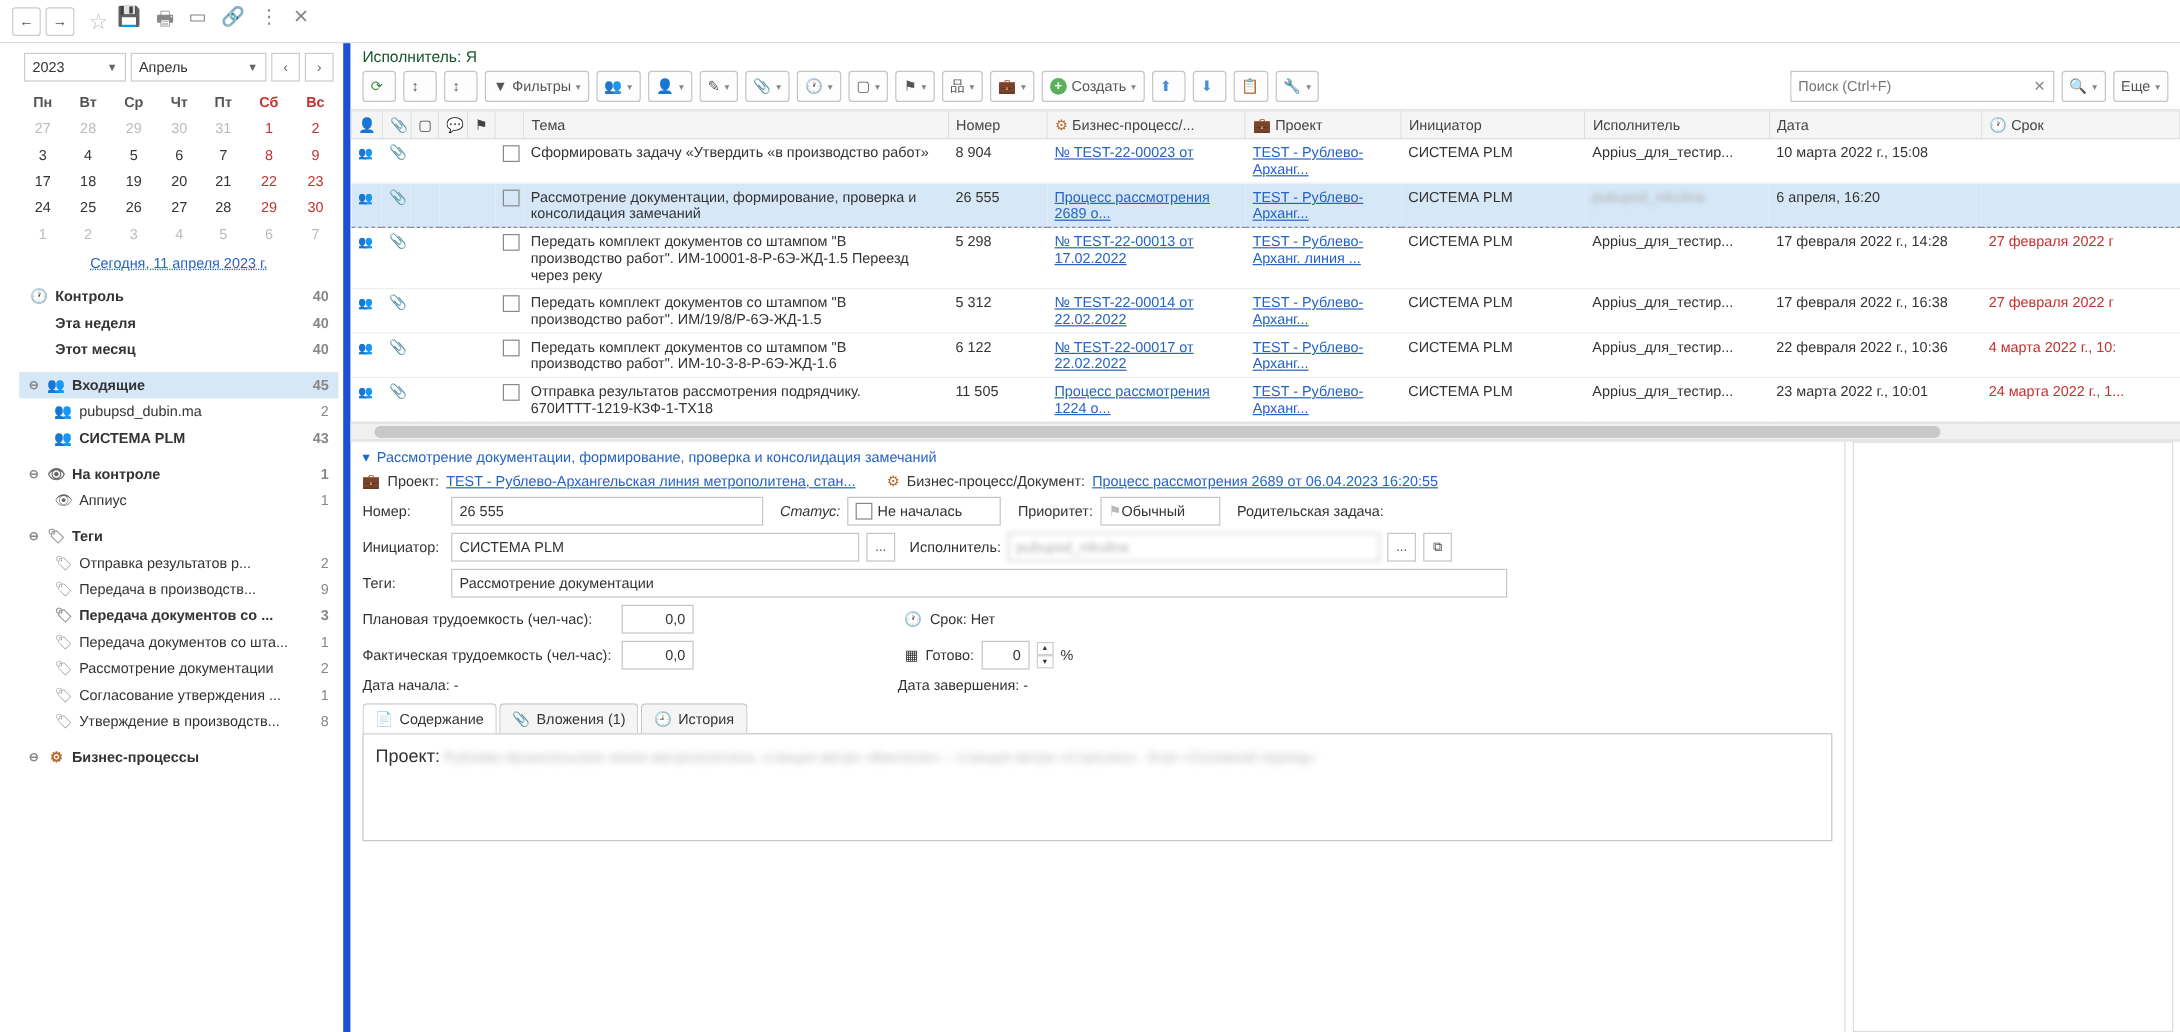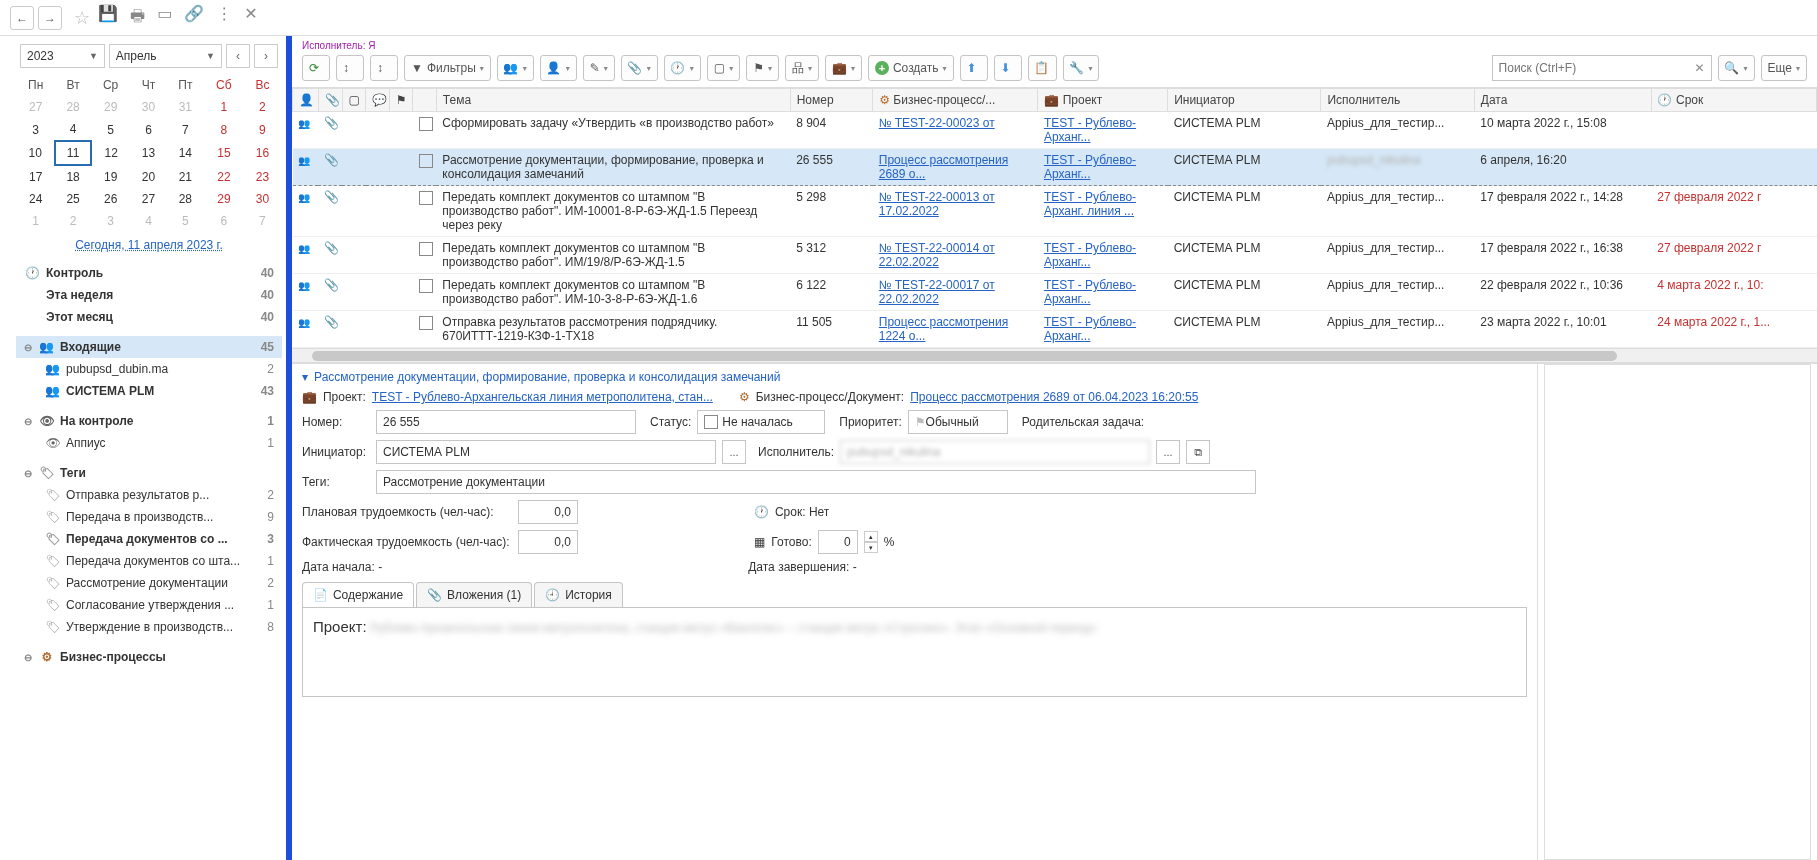--- a/index.html
+++ b/index.html
@@ -13,37 +13,37 @@
 .header-icons { display: flex; gap: 12px; color: #888; }
 .header-icons span { cursor:pointer; font-size:16px;}
 .main-layout { display: flex; height: calc(100% - 36px); }
 .left-panel { width: 280px; border-right: 6px solid #1d4ed8; padding: 6px 4px; overflow-y: auto; margin-left: 12px; }
 .right-area { flex: 1; display: flex; flex-direction: column; }
 .cal-head { display: flex; align-items: center; gap: 4px; padding: 2px 4px; margin-bottom:4px;}
 .cal-sel { flex: 1; border: 1px solid #ccc; padding: 3px 6px; height:24px; display:flex; align-items:center; justify-content:space-between; background:#fff; cursor:pointer;}
 .cal-sel .tri { font-size:9px; color:#666;}
 .cal-nav { width: 24px; height: 24px; border: 1px solid #ccc; display:flex; align-items:center; justify-content:center; cursor:pointer; color:#666;}
 .cal-table { width: 100%; border-collapse: collapse; font-size:12px;}
-.cal-table th { padding: 4px; color: #555; font-weight: normal; }
+.cal-table th { padding: 4px; color: #555; font-weight: bold; }
 .cal-table th.weekend { color: #c53030; }
 .cal-table td { text-align: center; padding: 4px 2px; cursor:pointer; color:#333;}
 .cal-table td.other { color:#bbb;}
 .cal-table td.weekend { color:#c53030;}
 .cal-table td.today { border: 2px solid #2b6cb0; }
 .today-link { display:block; text-align:center; margin:6px 0 10px; color:#2563c4; text-decoration: underline dotted; cursor:pointer;}
 .side-item { display:flex; align-items:center; padding: 4px 8px; cursor:pointer; }
 .side-item .lbl { flex:1; }
 .side-item .cnt { color:#888; }
 .side-item.bold { font-weight:bold;}
 .side-item.sel { background:#d6e8f7;}
 .side-item .exp { width:14px; color:#888; font-size:10px;}
 .side-item .ico { width:18px; text-align:center; margin-right:4px; font-size:12px;}
 .side-sub { padding-left: 28px;}
 .ico-clock{color:#777;} .ico-inbox{color:#b3692c;} .ico-eye{color:#666;} .ico-tag{color:#999;} .ico-bp{color:#b3692c;}
-.right-top-label { color:#a21caf; padding:4px 10px 2px; font-size:10px;}
+.right-top-label { color:#14532d; padding:4px 10px 2px; font-size:13px;}
 .toolbar { display:flex; align-items:center; gap:6px; padding:2px 10px 6px; flex-wrap:wrap;}
 .tb-btn { border:1px solid #c5c5c5; border-radius:3px; height:26px; min-width:28px; padding:0 6px; display:flex; align-items:center; gap:4px; background:#fdfdfd; cursor:pointer; color:#555; font-size:12px;}
 .tb-btn .tri{font-size:8px;color:#888;}
 .tb-btn.green-plus{ } .tb-btn.green-plus .plus{ width:14px;height:14px;background:#5cb05c;border-radius:50%;color:#fff;display:flex;align-items:center;justify-content:center;font-weight:bold;font-size:11px;}
 .search-box{ border:1px solid #c5c5c5; height:26px; display:flex; align-items:center; width:220px; margin-left:auto;}
 .search-box input{ border:none; outline:none; flex:1; padding:0 6px; font-size:12px; color:#888;}
 .search-box .clr{ padding:0 6px; color:#888; cursor:pointer;}
 .table-wrap { overflow:auto; border-top:1px solid #ddd; border-bottom:1px solid #ddd; flex:0 0 auto;}
 .task-table { width:100%; border-collapse:collapse; font-size:12px; table-layout:fixed;}
 .task-table th { background:#f5f5f5; border:1px solid #ddd; padding:4px 6px; text-align:left; font-weight:normal; color:#444; position:relative;}
@@ -135,29 +135,20 @@
       <tr>
             <td>3</td>
             <td>4</td>
             <td>5</td>
             <td>6</td>
             <td>7</td>
             <td class="weekend">8</td>
             <td class="weekend">9</td>
           </tr>
       <tr>
-            <td>10</td>
-            <td class="today">11</td>
-            <td>12</td>
-            <td>13</td>
-            <td>14</td>
-            <td class="weekend">15</td>
-            <td class="weekend">16</td>
-          </tr>
-      <tr>
             <td>17</td>
             <td>18</td>
             <td>19</td>
             <td>20</td>
             <td>21</td>
             <td class="weekend">22</td>
             <td class="weekend">23</td>
           </tr>
       <tr>
             <td>24</td>
@@ -474,21 +465,21 @@
           <span>💼</span>
             <span>Проект:</span>
           <a>TEST - Рублево-Архангельская линия метрополитена, стан...</a>
           <span style="margin-left:20px;" class="ico-bpd">⚙</span>
             <span>Бизнес-процесс/Документ:</span>
           <a>Процесс рассмотрения 2689 от 06.04.2023 16:20:55</a>
         </div>
         <div class="detail-row">
           <span class="d-label">Номер:</span>
           <div class="d-input" style="width:260px;">26 555</div>
-          <span style="margin-left:8px;">Статус:</span>
+          <span style="margin-left:8px;font-style:italic;">Статус:</span>
           <div class="d-input" style="width:128px;text-align:center;">
               <span class="chk"></span>
               <span>Не началась</span>
             </div>
           <span style="margin-left:8px;">Приоритет:</span>
           <div class="d-input" style="width:100px;">
               <span class="flag-ico">⚑</span> 
               <span>Обычный</span>
             </div>
           <span style="margin-left:8px;">Родительская задача:</span>

